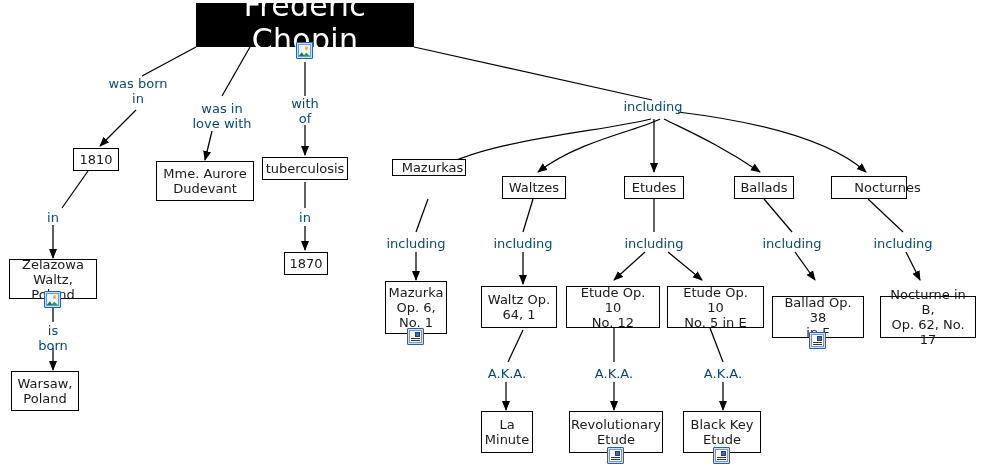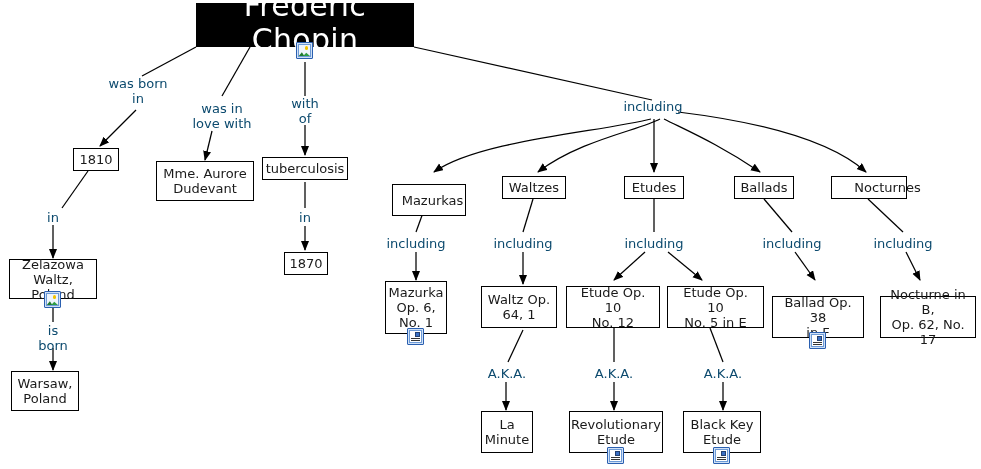--- a/index.html
+++ b/index.html
@@ -145,21 +145,21 @@
 
   <div class="node" style="left: 11px; top: 371px; width: 68px; height: 40px; white-space: pre-line;">Warsaw,
 Poland</div>
 
   <div class="node" style="left:262px;top:157px;width:86px;height:23px;">tuberculosis</div>
 
   <div class="node" style="left: 156px; top: 161px; width: 98px; height: 40px; white-space: pre-line;">Mme. Aurore
 Dudevant</div>
   <div class="node" style="left:284px;top:252px;width:44px;height:23px;">1870</div>
 
-  <div class="node" style="left:392px;top:184px;width:74px;height:32px;padding-left:12px;">Mazurkas</div>
+  <div class="node" style="left:392px;top:159px;width:74px;height:17px;padding-left:12px;">Mazurkas</div>
   <div class="node" style="left:502px;top:176px;width:64px;height:23px;">Waltzes</div>
   <div class="node" style="left:624px;top:176px;width:60px;height:23px;">Etudes</div>
   <div class="node" style="left:734px;top:176px;width:60px;height:23px;">Ballads</div>
   <div class="node" style="left:831px;top:176px;width:76px;height:23px;padding-left:42px;">Nocturnes</div>
 
   <div class="node" style="left: 385px; top: 281px; width: 62px; height: 53px; white-space: pre-line;">Mazurka
 Op. 6,
 No. 1</div>
   <div class="icon ico-doc" style="left:407px;top:328px;">
     <div class="inner">

